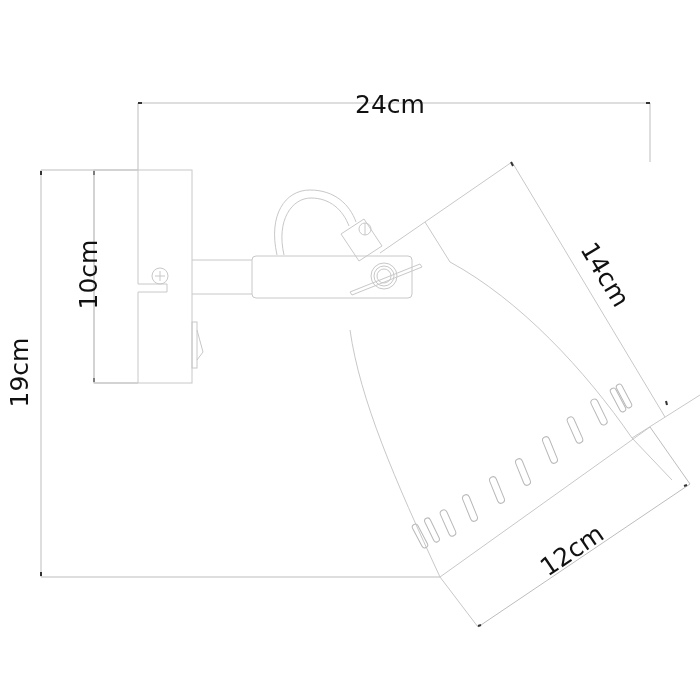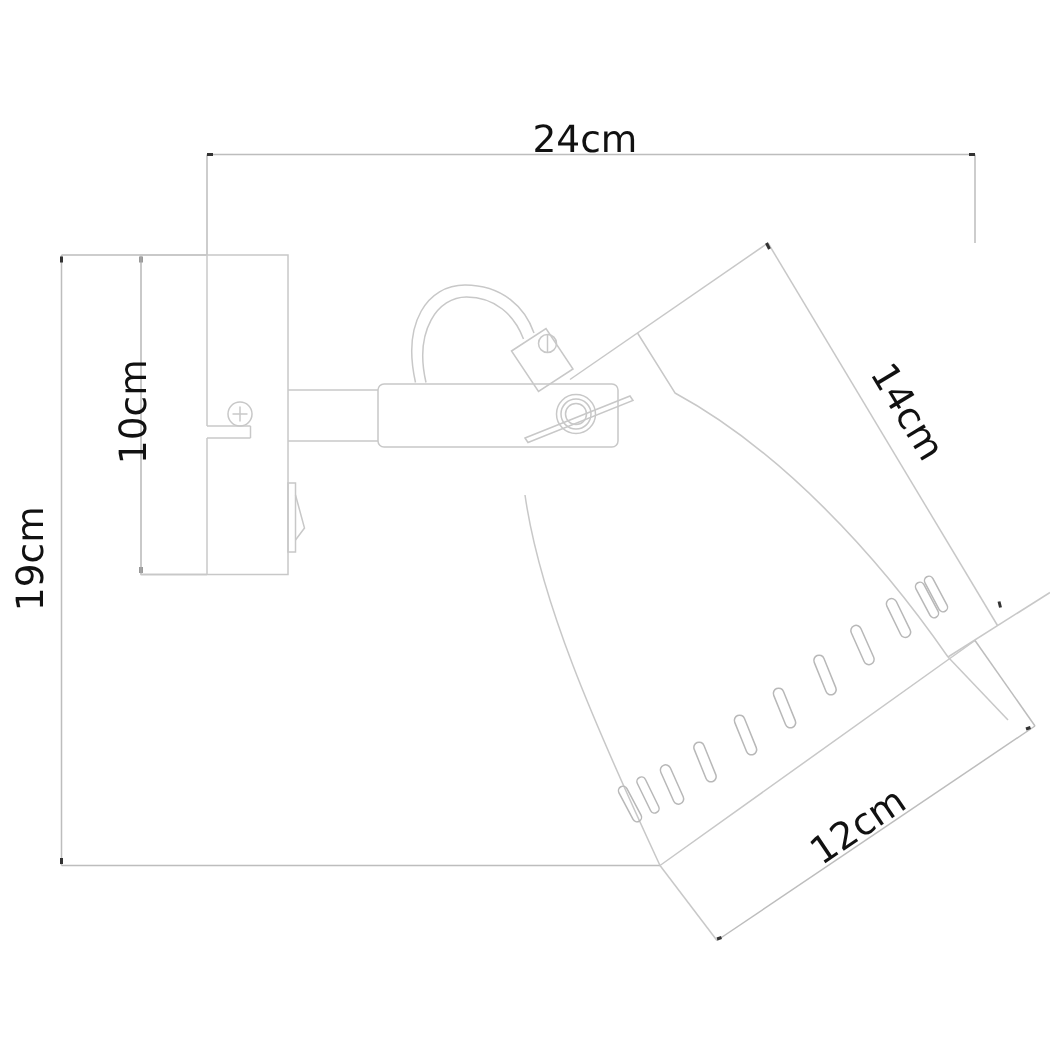--- a/index.html
+++ b/index.html
@@ -119,17 +119,17 @@
     <rect class="ln2" x="-3.5" y="-14" width="7" height="28" rx="3.5" transform="translate(497,490) rotate(-22)"></rect>
     <rect class="ln2" x="-3.5" y="-14" width="7" height="28" rx="3.5" transform="translate(523,472) rotate(-22)"></rect>
     <rect class="ln2" x="-3.5" y="-14" width="7" height="28" rx="3.5" transform="translate(550,450) rotate(-22)"></rect>
     <rect class="ln2" x="-3.5" y="-14" width="7" height="28" rx="3.5" transform="translate(575,430) rotate(-24)"></rect>
     <rect class="ln2" x="-3.5" y="-14" width="7" height="28" rx="3.5" transform="translate(599,412) rotate(-26)"></rect>
     <rect class="ln2" x="-3" y="-13" width="6" height="26" rx="3" transform="translate(618,400) rotate(-28)"></rect>
     <rect class="ln2" x="-3" y="-13" width="6" height="26" rx="3" transform="translate(624,396) rotate(-28)"></rect>
   </g>
 </svg>
 
-<div class="label" style="left:355px; top:80px;">24cm</div>
+<div class="label" style="left:355px; top:92px;">24cm</div>
 <div class="label" style="left:-15px; top:360px; transform: rotate(-90deg);">19cm</div>
 <div class="label" style="left:54px; top:262px; transform: rotate(-90deg);">10cm</div>
 <div class="label" style="left:570px; top:262px; transform: rotate(59deg);">14cm</div>
 <div class="label" style="left:537px; top:538px; transform: rotate(-34deg);">12cm</div>
 
 </body></html>

